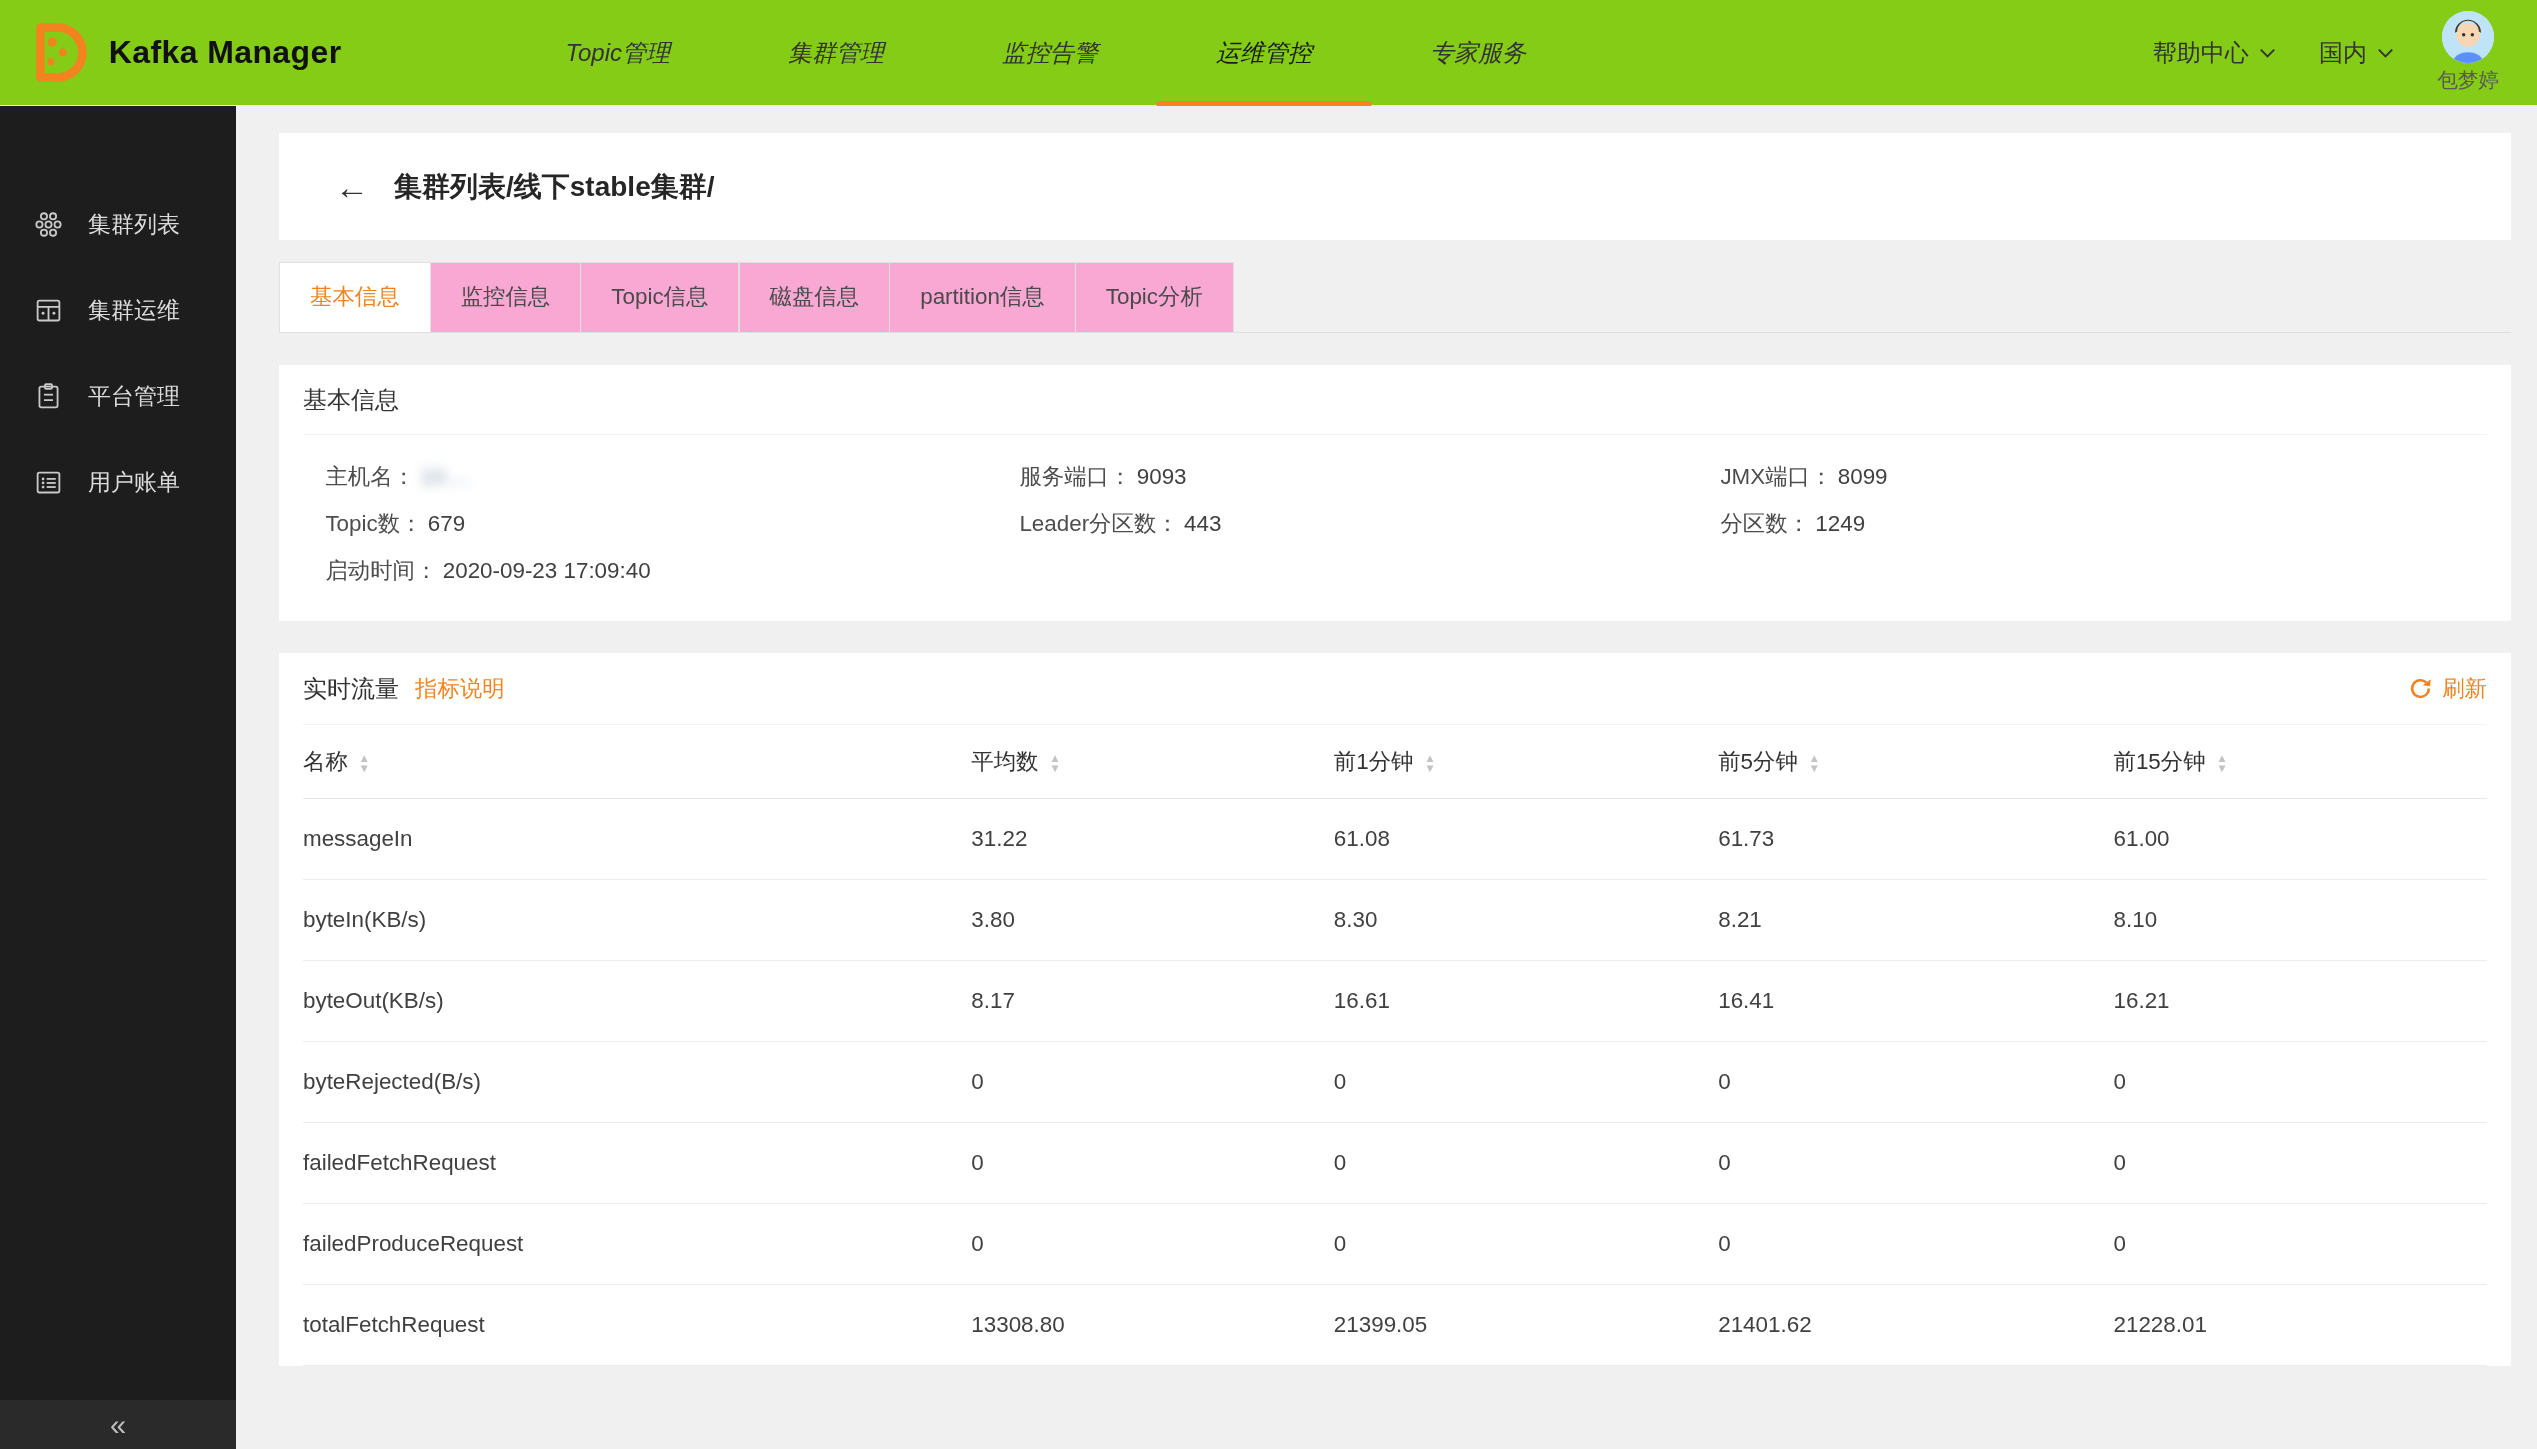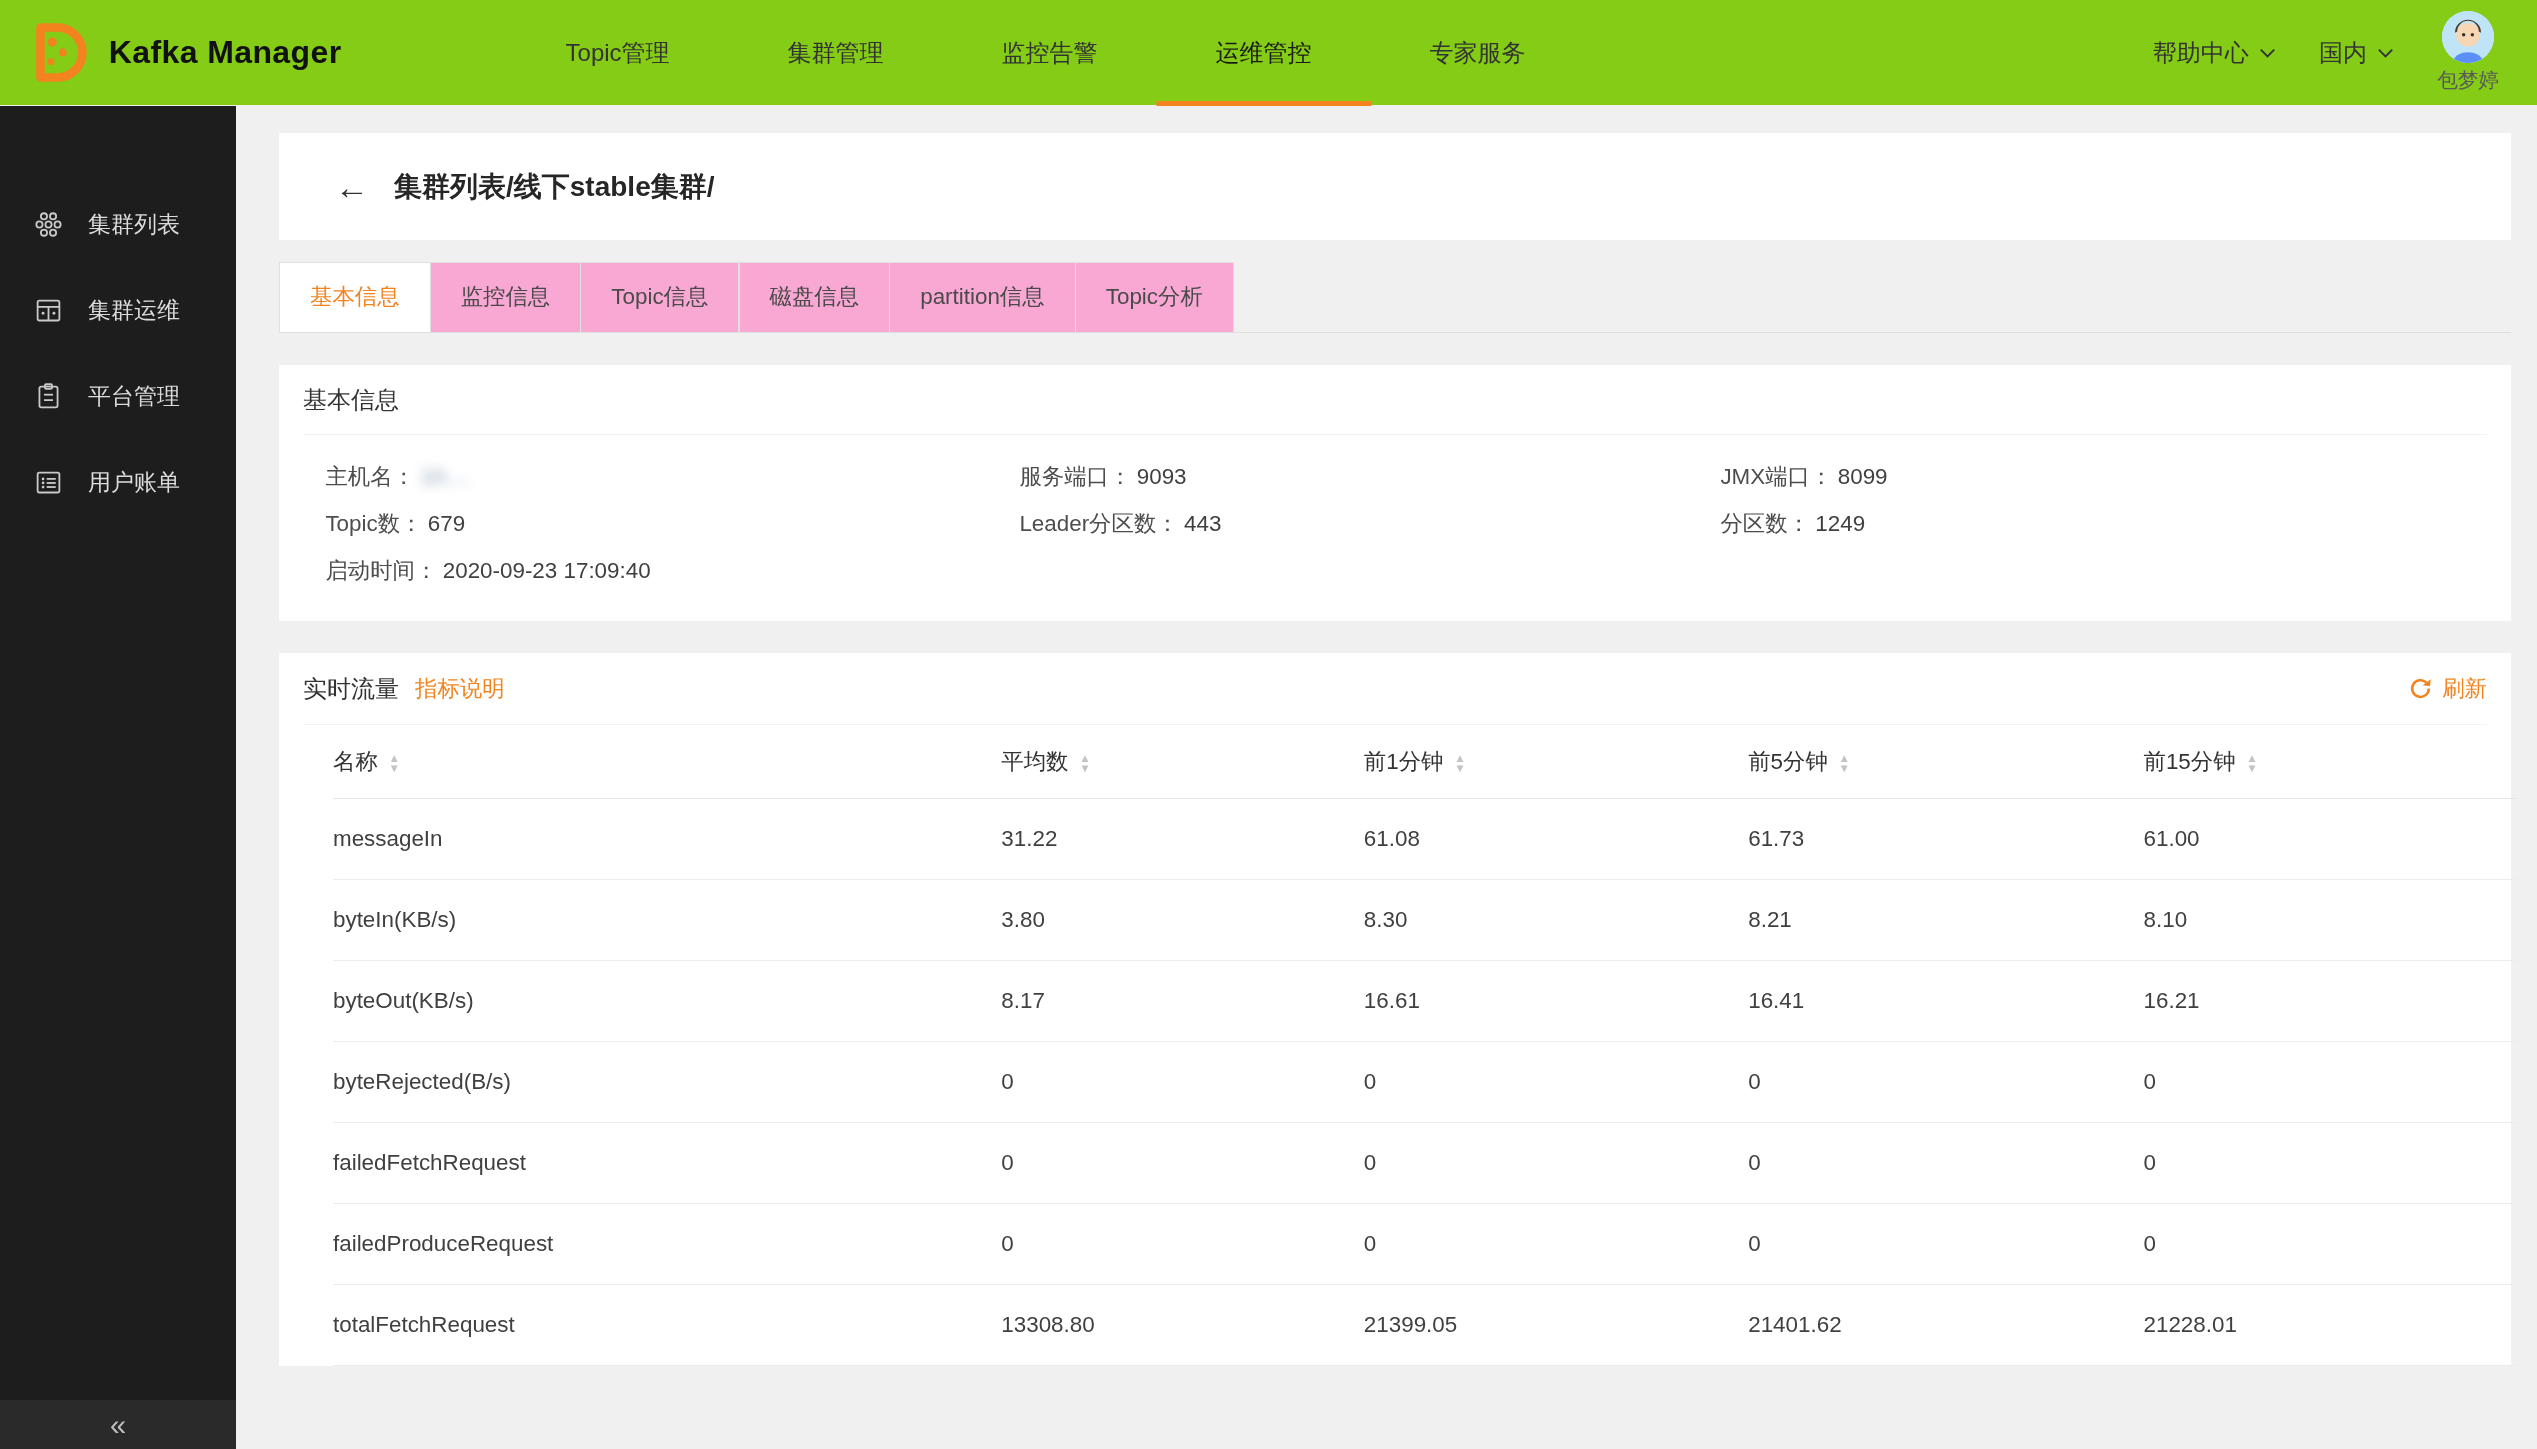--- a/index.html
+++ b/index.html
@@ -14,21 +14,21 @@
   }
   *{margin:0;padding:0;box-sizing:border-box;}
   html,body{width:2538px;height:1450px;overflow:hidden;}
   body{font-family:"Liberation Sans","DejaVu Sans",sans-serif;background:var(--page-bg);color:var(--text);}
   .app{display:flex;flex-direction:column;height:100%;}
 
   
   .navbar{height:106px;background:#84cc16;display:flex;align-items:center;padding:0 39px 0 26px;border-bottom:0.9px solid #f0f0f0;flex:0 0 auto;}
   .logo{width:63px;height:63px;flex:0 0 auto;cursor:pointer;}
   .brand{font-size:32px;font-weight:700;color:#111;margin-left:19.7px;letter-spacing:0.4px;}
-  .nav-menu{display:flex;margin-left:224px;height:106px;}
+  .nav-menu{display:flex;margin-left:224px;height:106px;font-style:italic;}
   .nav-item{position:relative;display:flex;align-items:center;height:106px;margin-right:118px;font-size:24px;color:#333;cursor:pointer;white-space:nowrap;}
   .nav-item.active{color:#1a1a1a;}
   .nav-item.active::after{content:"";position:absolute;left:50%;transform:translateX(-50%);bottom:0;width:215px;height:4.5px;background:var(--accent);}
   .nav-right{margin-left:auto;display:flex;align-items:center;gap:40px;}
   .nav-link{display:flex;align-items:center;gap:7.2px;font-size:24px;color:#333;cursor:pointer;white-space:nowrap;}
   .chev{width:23px;height:23px;display:inline-block;}
   .user-block{display:flex;flex-direction:column;align-items:center;gap:2.7px;cursor:pointer;}
   .avatar{width:52px;height:52px;border-radius:50%;background:#bfe3f7;overflow:hidden;display:flex;align-items:center;justify-content:center;}
   .user-name{font-size:20.6px;color:#595959;}
 
@@ -62,21 +62,21 @@
   .blurred{filter:blur(5.4px);color:#8aa0b5;user-select:none;}
 
   
   .flow-card{margin-top:32px;background:#fff;padding:0 24px;}
   .flow-head{height:72px;display:flex;align-items:center;border-bottom:0.9px solid #f2f2f2;}
   .flow-title{font-size:24px;color:#333;}
   .metric-link{font-size:22.4px;color:var(--accent);margin-left:16px;cursor:pointer;}
   .refresh{margin-left:auto;display:flex;align-items:center;gap:9px;color:var(--accent);font-size:22.4px;cursor:pointer;text-align:center;}
   .refresh-icon{width:25px;height:25px;}
 
-  table.flow{width:100%;border-collapse:collapse;table-layout:fixed;margin-left:30px;}
+  table.flow{width:100%;border-collapse:collapse;table-layout:fixed;}
   col.c-name{width:30.6%;} col.c-avg{width:16.6%;} col.c-m1{width:17.6%;} col.c-m5{width:18.1%;} col.c-m15{width:17.1%;}
   th{height:73px;text-align:left;font-size:22.4px;font-weight:500;color:#333;border-bottom:0.9px solid #e6e6e6;cursor:pointer;white-space:nowrap;}
   td{height:81px;font-size:22.4px;color:var(--text);border-bottom:0.9px solid var(--row-border);}
   .sort{display:inline-flex;flex-direction:column;margin-left:10.7px;vertical-align:middle;}
   .sort span{font-size:11.6px;color:#c4c4c4;line-height:10.7px;cursor:pointer;}
 </style>
 </head>
 <body>
 
 <div class="app">

